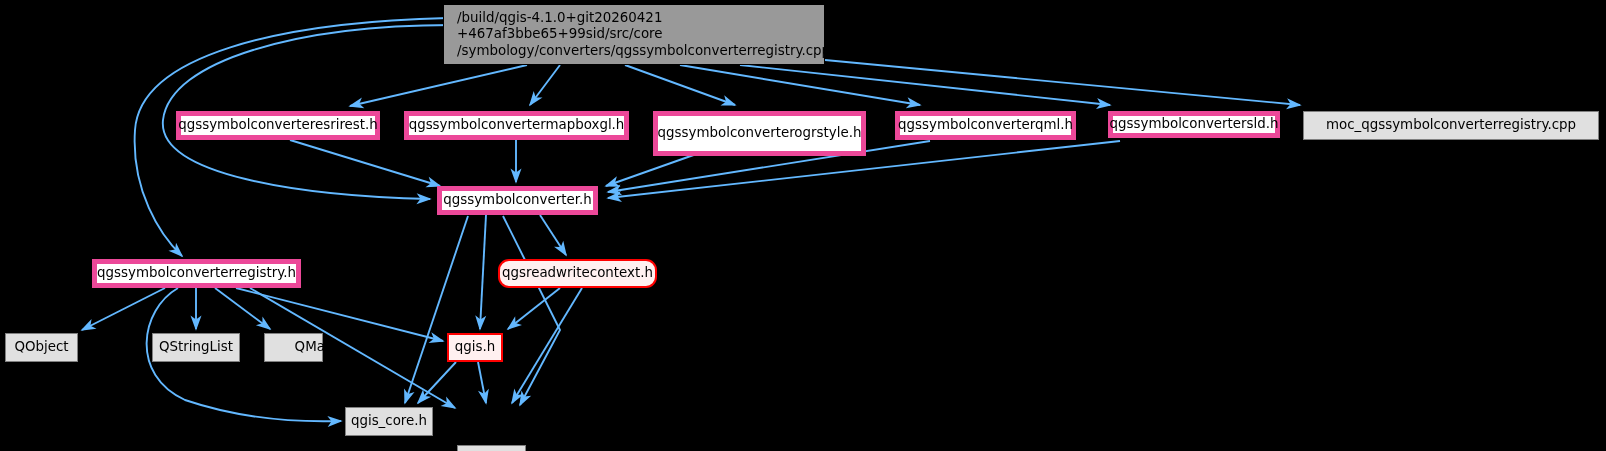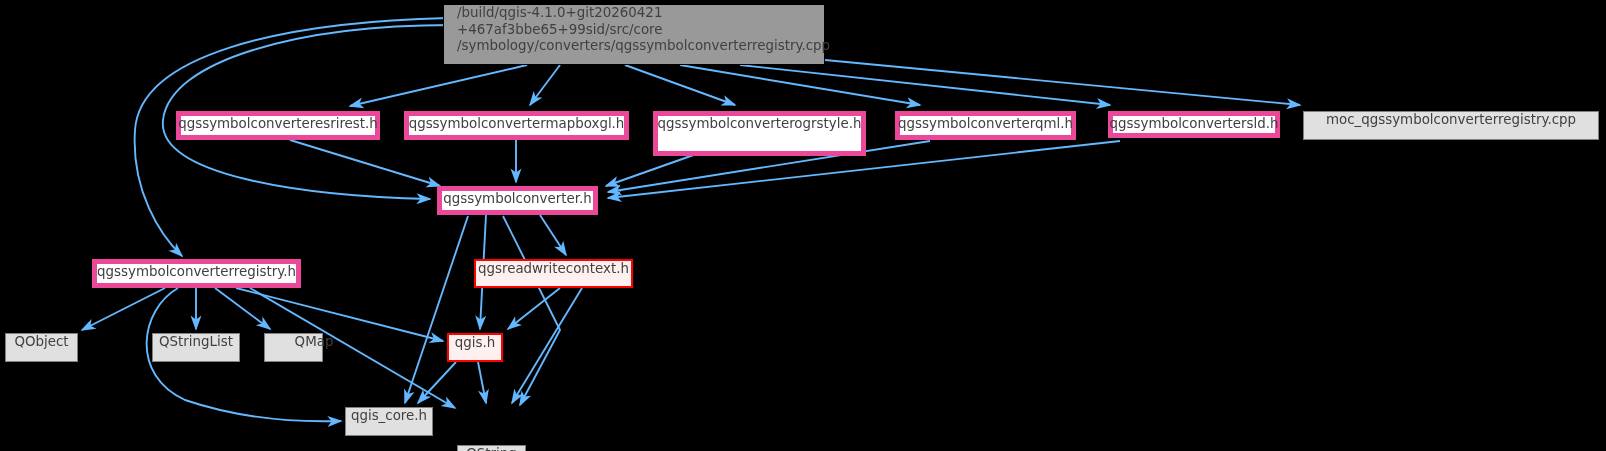--- a/index.html
+++ b/index.html
@@ -8,26 +8,26 @@
     width:1606px;height:451px;
     background:#000000;
     font-family:"DejaVu Sans","Liberation Sans",sans-serif;
     overflow:hidden;
   }
   #edges{position:absolute;left:0;top:0;width:1606px;height:451px;}
   .node{
     position:absolute;
     box-sizing:border-box;
     display:flex;
-    align-items:flex-start;
+    align-items:center;
     justify-content:center;
     text-align:center;
     font-size:13.4px;
     line-height:16.5px;
-    color:#404040;
+    color:#000000;
     white-space:pre;
     letter-spacing:0px;
     border:1px solid #000000;
     background:#ffffff;
     z-index:5;
   }
   .node.root{
     background:#999999;
     border:1px solid #000000;
     justify-content:flex-start;
@@ -121,21 +121,21 @@
   </div>
 
   <div class="node white" style="left:437px;top:186px;width:161px;height:29px;">
     <span class="nlabel">qgssymbolconverter.h</span>
   </div>
 
   <div class="node white" style="left:92px;top:259px;width:209px;height:29px;">
     <span class="nlabel">qgssymbolconverterregistry.h</span>
   </div>
 
-  <div class="node red" style="left:474px;top:259px;width:159px;height:29px;">
+  <div class="node red" style="left:498px;top:259px;width:159px;height:29px;border-radius:11px;">
     <span class="nlabel">qgsreadwritecontext.h</span>
   </div>
 
   <div class="node gray" style="left:5px;top:333px;width:73px;height:29px;">
     <span class="nlabel">QObject</span>
   </div>
 
   <div class="node gray" style="left:152px;top:333px;width:88px;height:29px;">
     <span class="nlabel">QStringList</span>
   </div>

